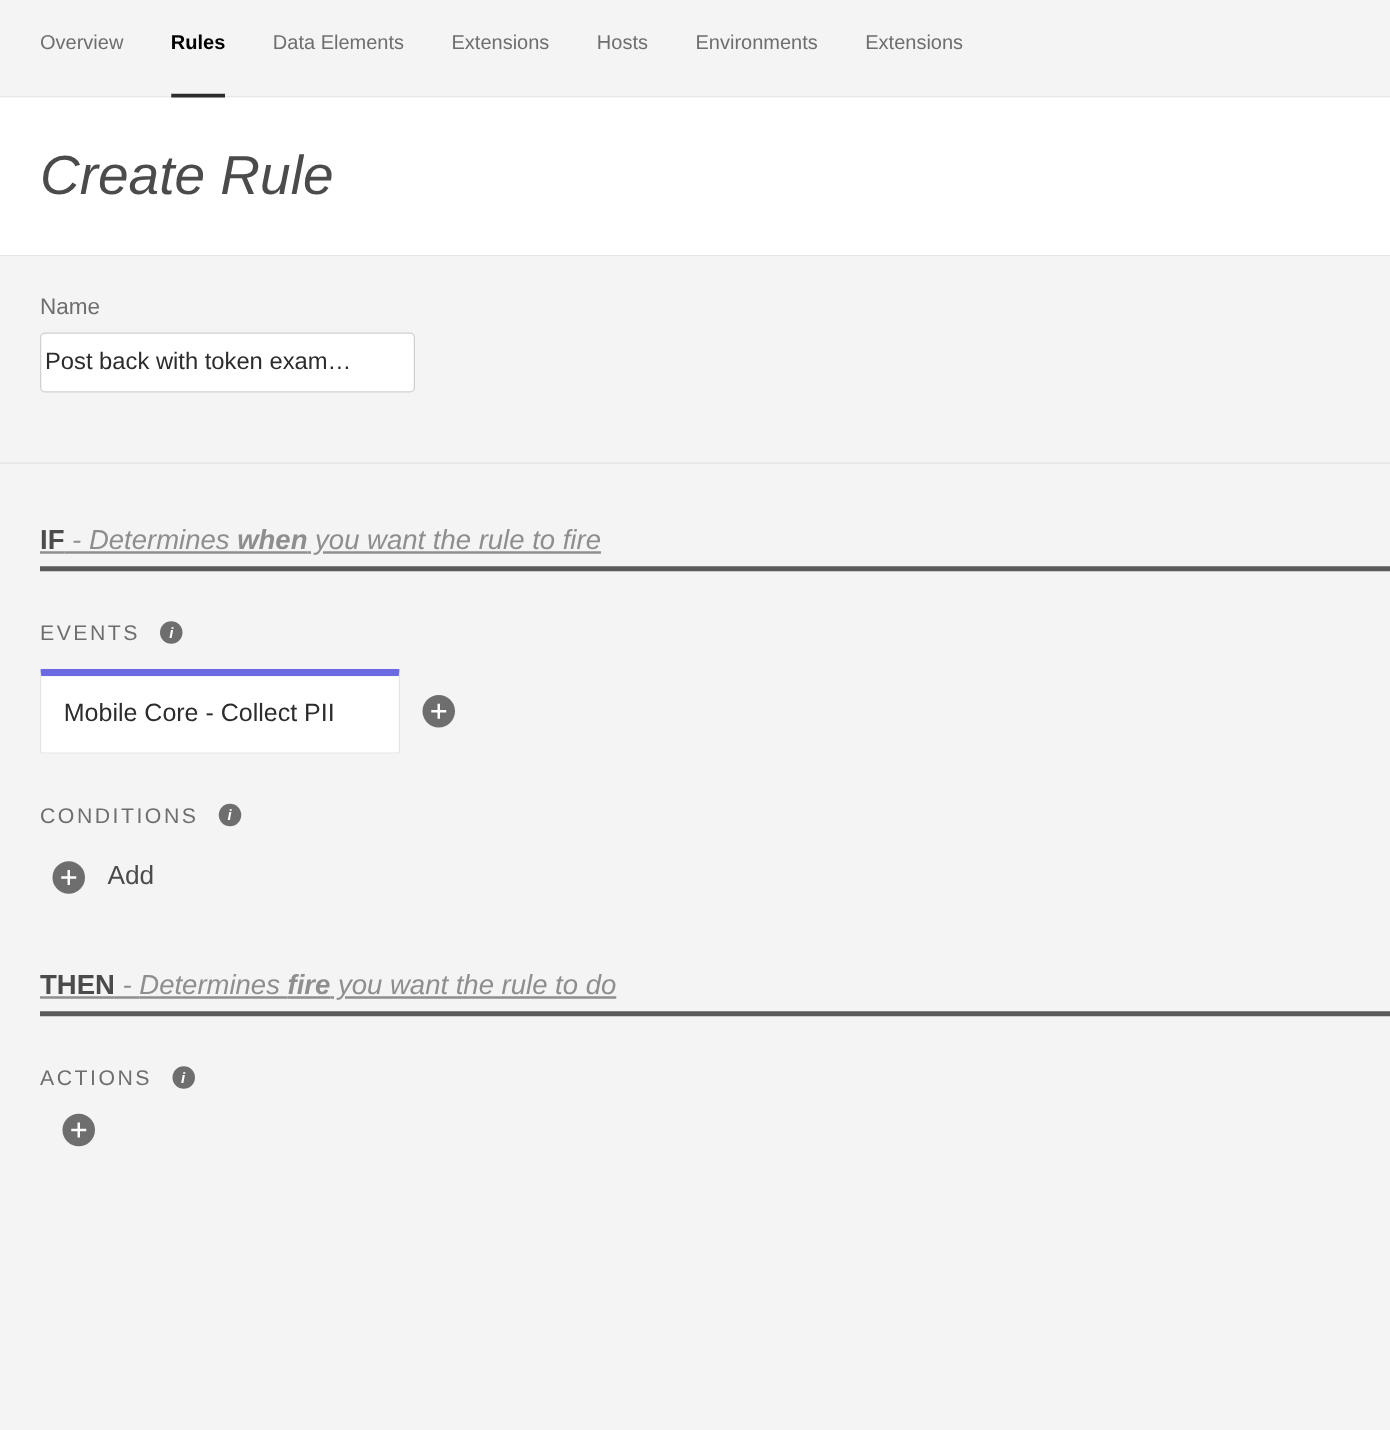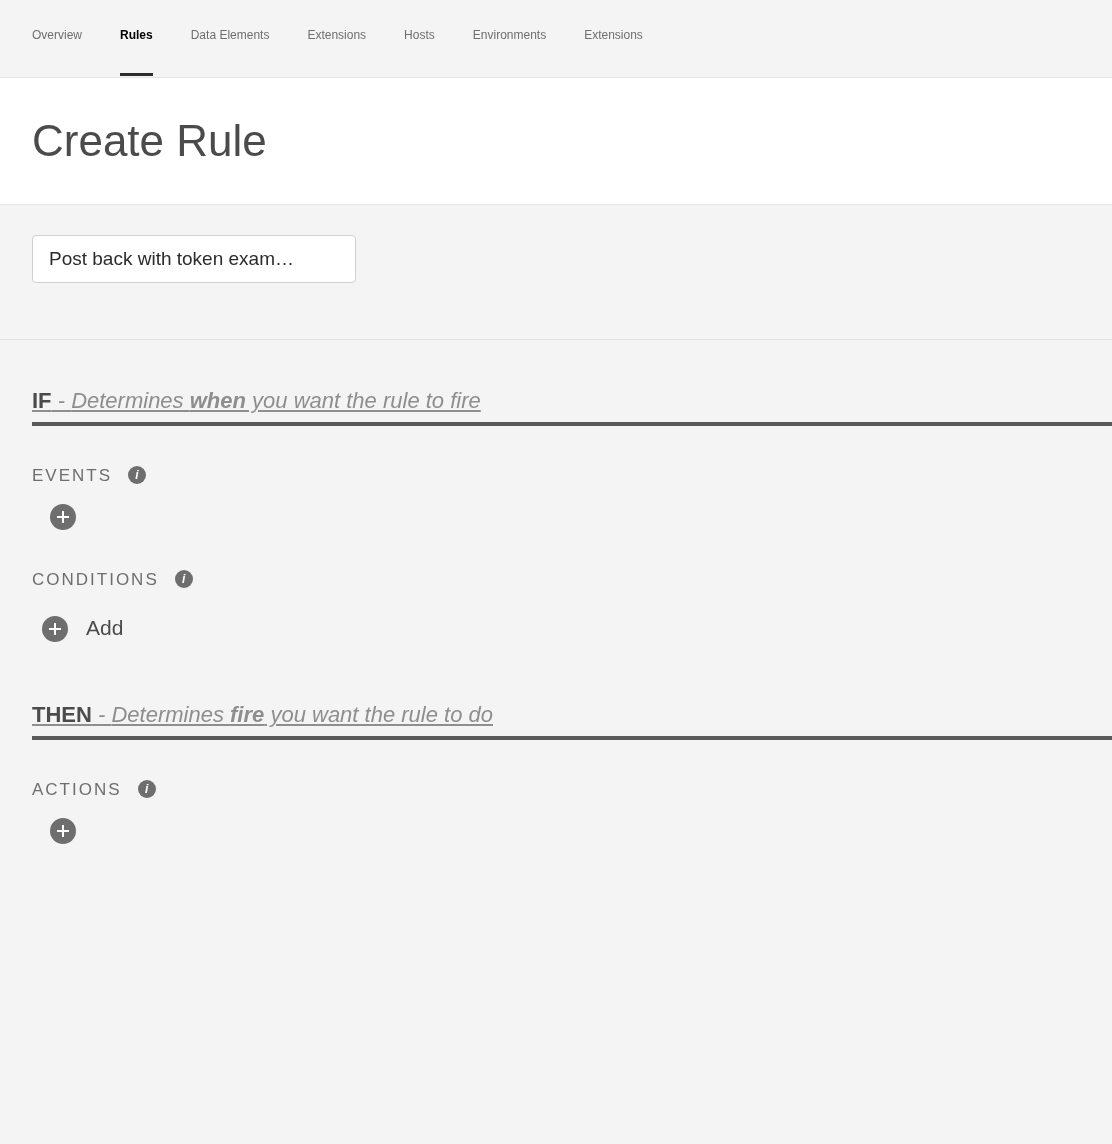--- a/index.html
+++ b/index.html
@@ -13,21 +13,21 @@
 
 .tabbar {
   display: flex;
   align-items: center;
   height: 78px;
   padding-left: 32px;
   background: #f4f4f4;
   border-bottom: 1px solid #e4e4e4;
 }
 .tab {
-  font-size: 12px;
+  font-size: 16px;
   color: #6e6e6e;
   margin-right: 38px;
   padding: 0 0 8px 0;
   cursor: pointer;
   position: relative;
 }
 .tab.active {
   color: #000000;
   font-weight: 600;
 }
@@ -41,36 +41,37 @@
 
 .page-title-wrap {
   background: #ffffff;
   border-bottom: 1px solid #e6e6e6;
 }
 .page-title {
   font-size: 44px;
   font-weight: 300;
   color: #4b4b4b;
   padding: 38px 32px 38px 32px;
+  font-style: italic;
 }
 
 .form-area {
   padding: 30px 32px 0 32px;
 }
 
 .label {
   font-size: 18px;
   color: #6e6e6e;
   margin-bottom: 10px;
 }
 .text-input {
-  width: 324px;
+  width: 300px;
   height: 48px;
   font-size: 19px;
-  padding: 0 16px;
+  padding: 0 3px;
   border: 1px solid #d0d0d0;
   border-radius: 4px;
   background: #fff;
   color: #2c2c2c;
   white-space: nowrap;
   overflow: hidden;
   text-overflow: ellipsis;
 }
 
 .hr-light {
@@ -211,35 +212,39 @@
   <div class="tab">Hosts</div>
   <div class="tab">Environments</div>
   <div class="tab">Extensions</div>
 </nav>
 
 <div class="page-title-wrap">
   <h1 class="page-title">Create Rule</h1>
 </div>
 
 <div class="form-area">
+  <div class="label">Name</div>
   <input class="text-input" type="text" value="Post back with token exam…" style="">
 </div>
 
 <hr class="hr-light">
 
 <div class="section-title-line">
   <span class="kw">IF</span><span class="it"> - </span><span class="it">Determines </span><span class="bold-it">when</span><span class="it"> you want the rule to fire</span>
 </div>
 <div class="thick-hr"></div>
 
 <div class="subhead">
   <span class="caps">EVENTS</span>
   <span class="info-icon">i</span>
 </div>
 <div class="card-row">
+  <div class="card event">
+    <span>Mobile Core - Collect PII</span>
+  </div>
   <span class="plus-btn"></span>
 </div>
 
 <div class="subhead">
   <span class="caps">CONDITIONS</span>
   <span class="info-icon">i</span>
 </div>
 <div class="add-row">
   <span class="plus-btn"></span>
   <span class="add-label">Add</span>

